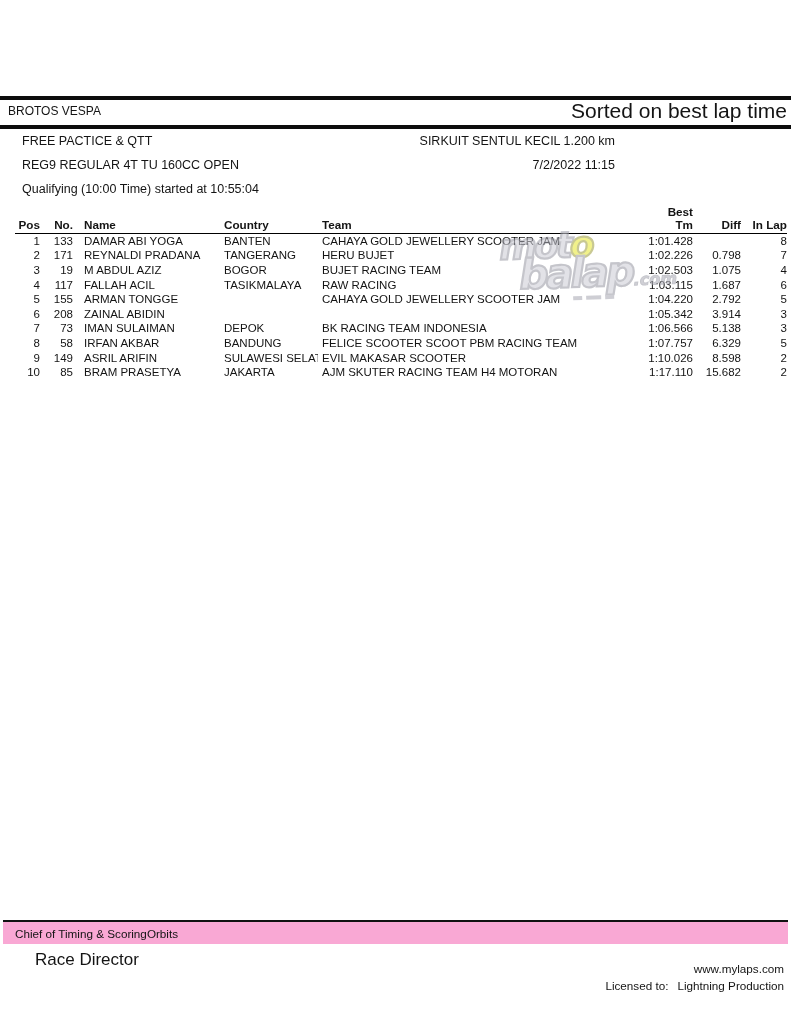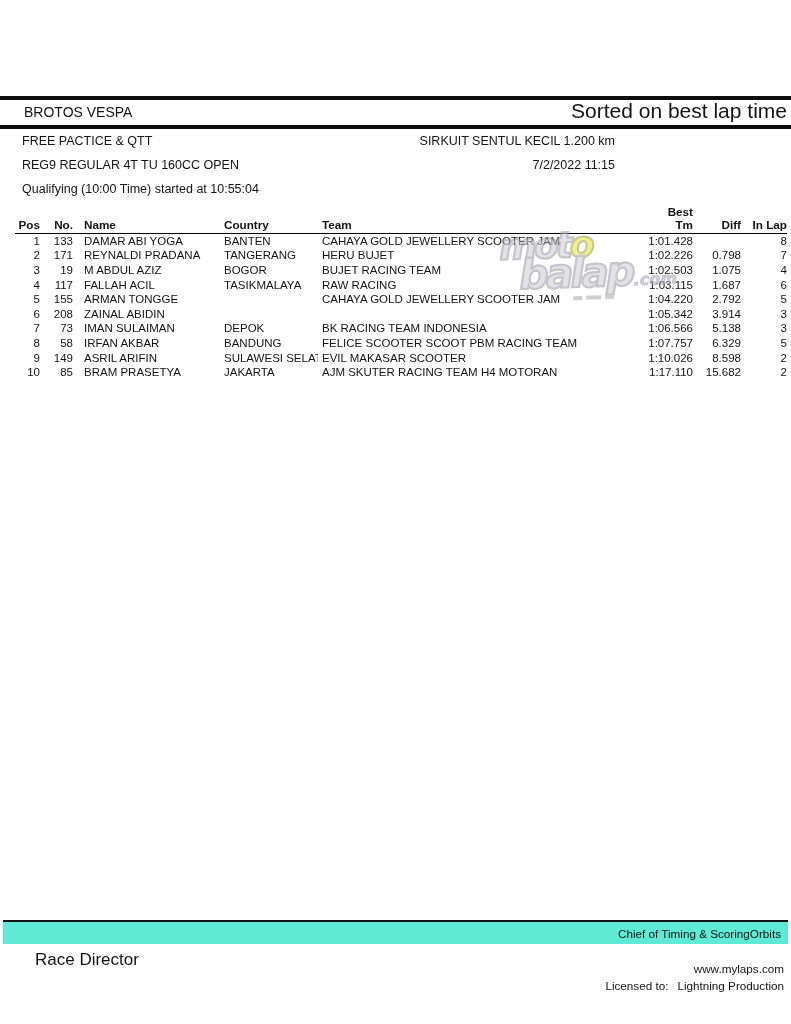--- a/index.html
+++ b/index.html
@@ -12,21 +12,21 @@
     color:#141414;
     overflow:hidden;
   }
   .abs { position:absolute; white-space:nowrap; }
 
   
   .rule-top    { top:96px;  left:0; width:791px; height:4px; background:#0d0d0d; }
   .rule-second { top:125px; left:0; width:791px; height:4px; background:#0d0d0d; }
 
   
-  .organizer   { top:104px; left:8px;  font-size:14px;margin-left:16px; }
+  .organizer   { top:104px; left:8px;  font-size:12px; }
   .sort-note   { top:99px;  right:4px; font-size:21px; font-weight:normal; }
   .event       { top:134px; left:22px; font-size:12.5px; }
   .circuit     { top:134px; right:176px; font-size:12.5px; }
   .class-name  { top:158px; left:22px; font-size:12.5px; }
   .datetime    { top:158px; right:176px; font-size:12.5px; }
   .session     { top:182px; left:22px; font-size:12.5px; }
 
   
   table.results {
     position:absolute; top:205px; left:15px;
@@ -65,22 +65,22 @@
   }
   .wm-dashes { position:absolute; left:72px; top:67px; display:flex; gap:4px; }
   .wm-dashes i { display:block; height:3.5px; background:#aeaeb8; }
   .wm-dashes i:nth-child(1){ width:9px; }
   .wm-dashes i:nth-child(2){ width:15px; }
   .wm-dashes i:nth-child(3){ width:9px; }
 
   
   .footer-bar {
     top:920px; left:3px; width:785px; height:24px;
-    background:#5eead4; border-top:2.5px solid #111;
-    display:flex; justify-content:flex-end; align-items:center;
+    background:#f9a8d4; border-top:2.5px solid #111;
+    display:flex; justify-content:flex-start; align-items:center;
     padding:0 7px 0 12px; font-size:11.7px;
   }
   .race-director { top:950px; left:15px; font-size:17px;margin-left:20px; }
   .website       { top:962px; right:7px; font-size:11.7px; }
   .licensed      { top:979px; right:7px; font-size:11.7px; }
   .licensed .gap { display:inline-block; width:9px; }
   .printed       { top:996px; left:5px; font-size:16px;margin-top:26px; }
 </style>
 </head>
 <body>

